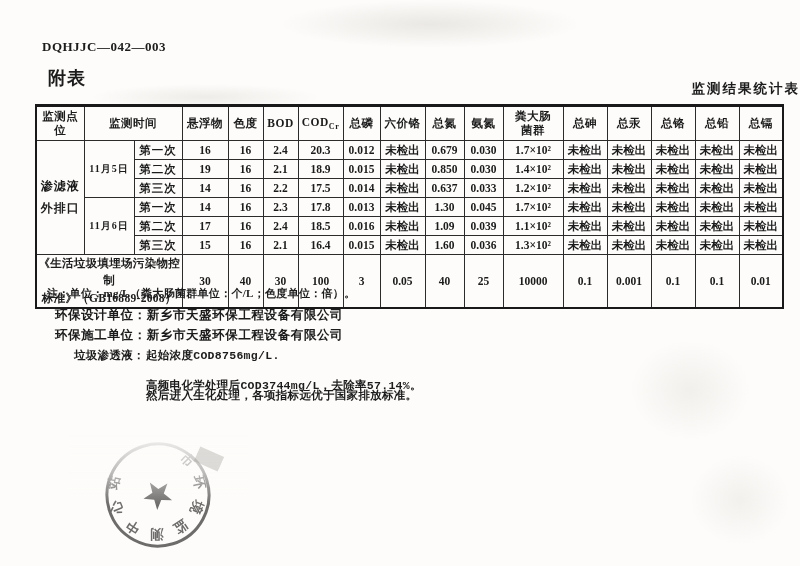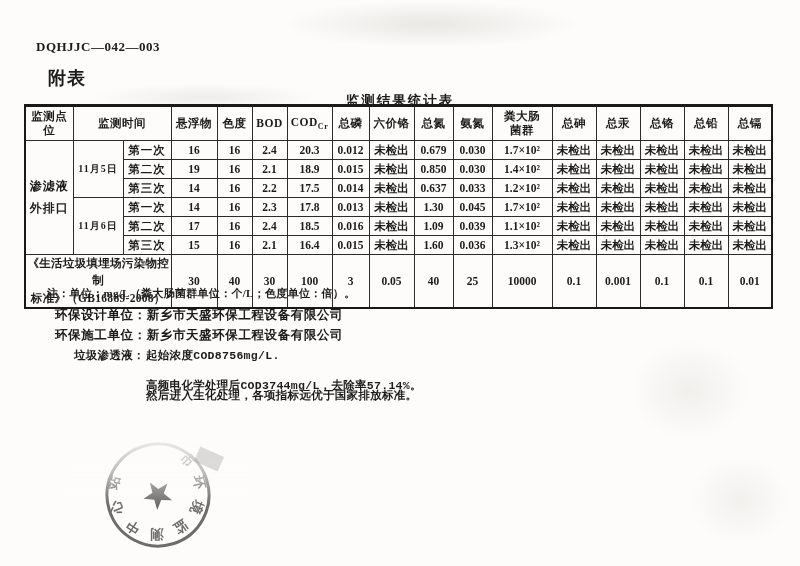--- a/index.html
+++ b/index.html
@@ -6,37 +6,37 @@
   body{
     width:800px;height:566px;overflow:hidden;
     background:#fdfcfa;
     font-family:"Liberation Serif", serif;
     color:#1c1c1c;
     position:relative;
   }
   .page{position:absolute;inset:0;}
   .smudge{position:absolute;pointer-events:none;}
   .doc-code{
-    position:absolute;left:36px;top:39px;
+    position:absolute;left:42px;top:39px;
     font-size:13px;font-weight:700;letter-spacing:.5px;
   }
   .org-name{
     position:absolute;right:44px;top:40px;
     font-size:13px;font-weight:700;letter-spacing:1px;
   }
   .appendix{
     position:absolute;left:48px;top:66px;
     font-size:18px;font-weight:700;letter-spacing:1px;
   }
   .table-title{
-    position:absolute;left:0;right:0;top:92px;
-    text-align:center;font-size:13.5px;font-weight:700;letter-spacing:2px;
+    position:absolute;left:0;right:0;top:80px;
+    text-align:right;font-size:13.5px;font-weight:700;letter-spacing:2px;
   }
   table.results{
-    position:absolute;left:24px;top:104px;
+    position:absolute;left:35px;top:104px;
     border-collapse:collapse;table-layout:fixed;
     border:2px solid #191919;border-top-width:3px;padding-left:40px;
   }
   table.results th, table.results td{
     border:1px solid #2b2b2b;
     text-align:center;vertical-align:middle;
     padding:0 1px;
     font-size:11.5px;font-weight:700;
     line-height:1.25;
     overflow:hidden;white-space:nowrap;

